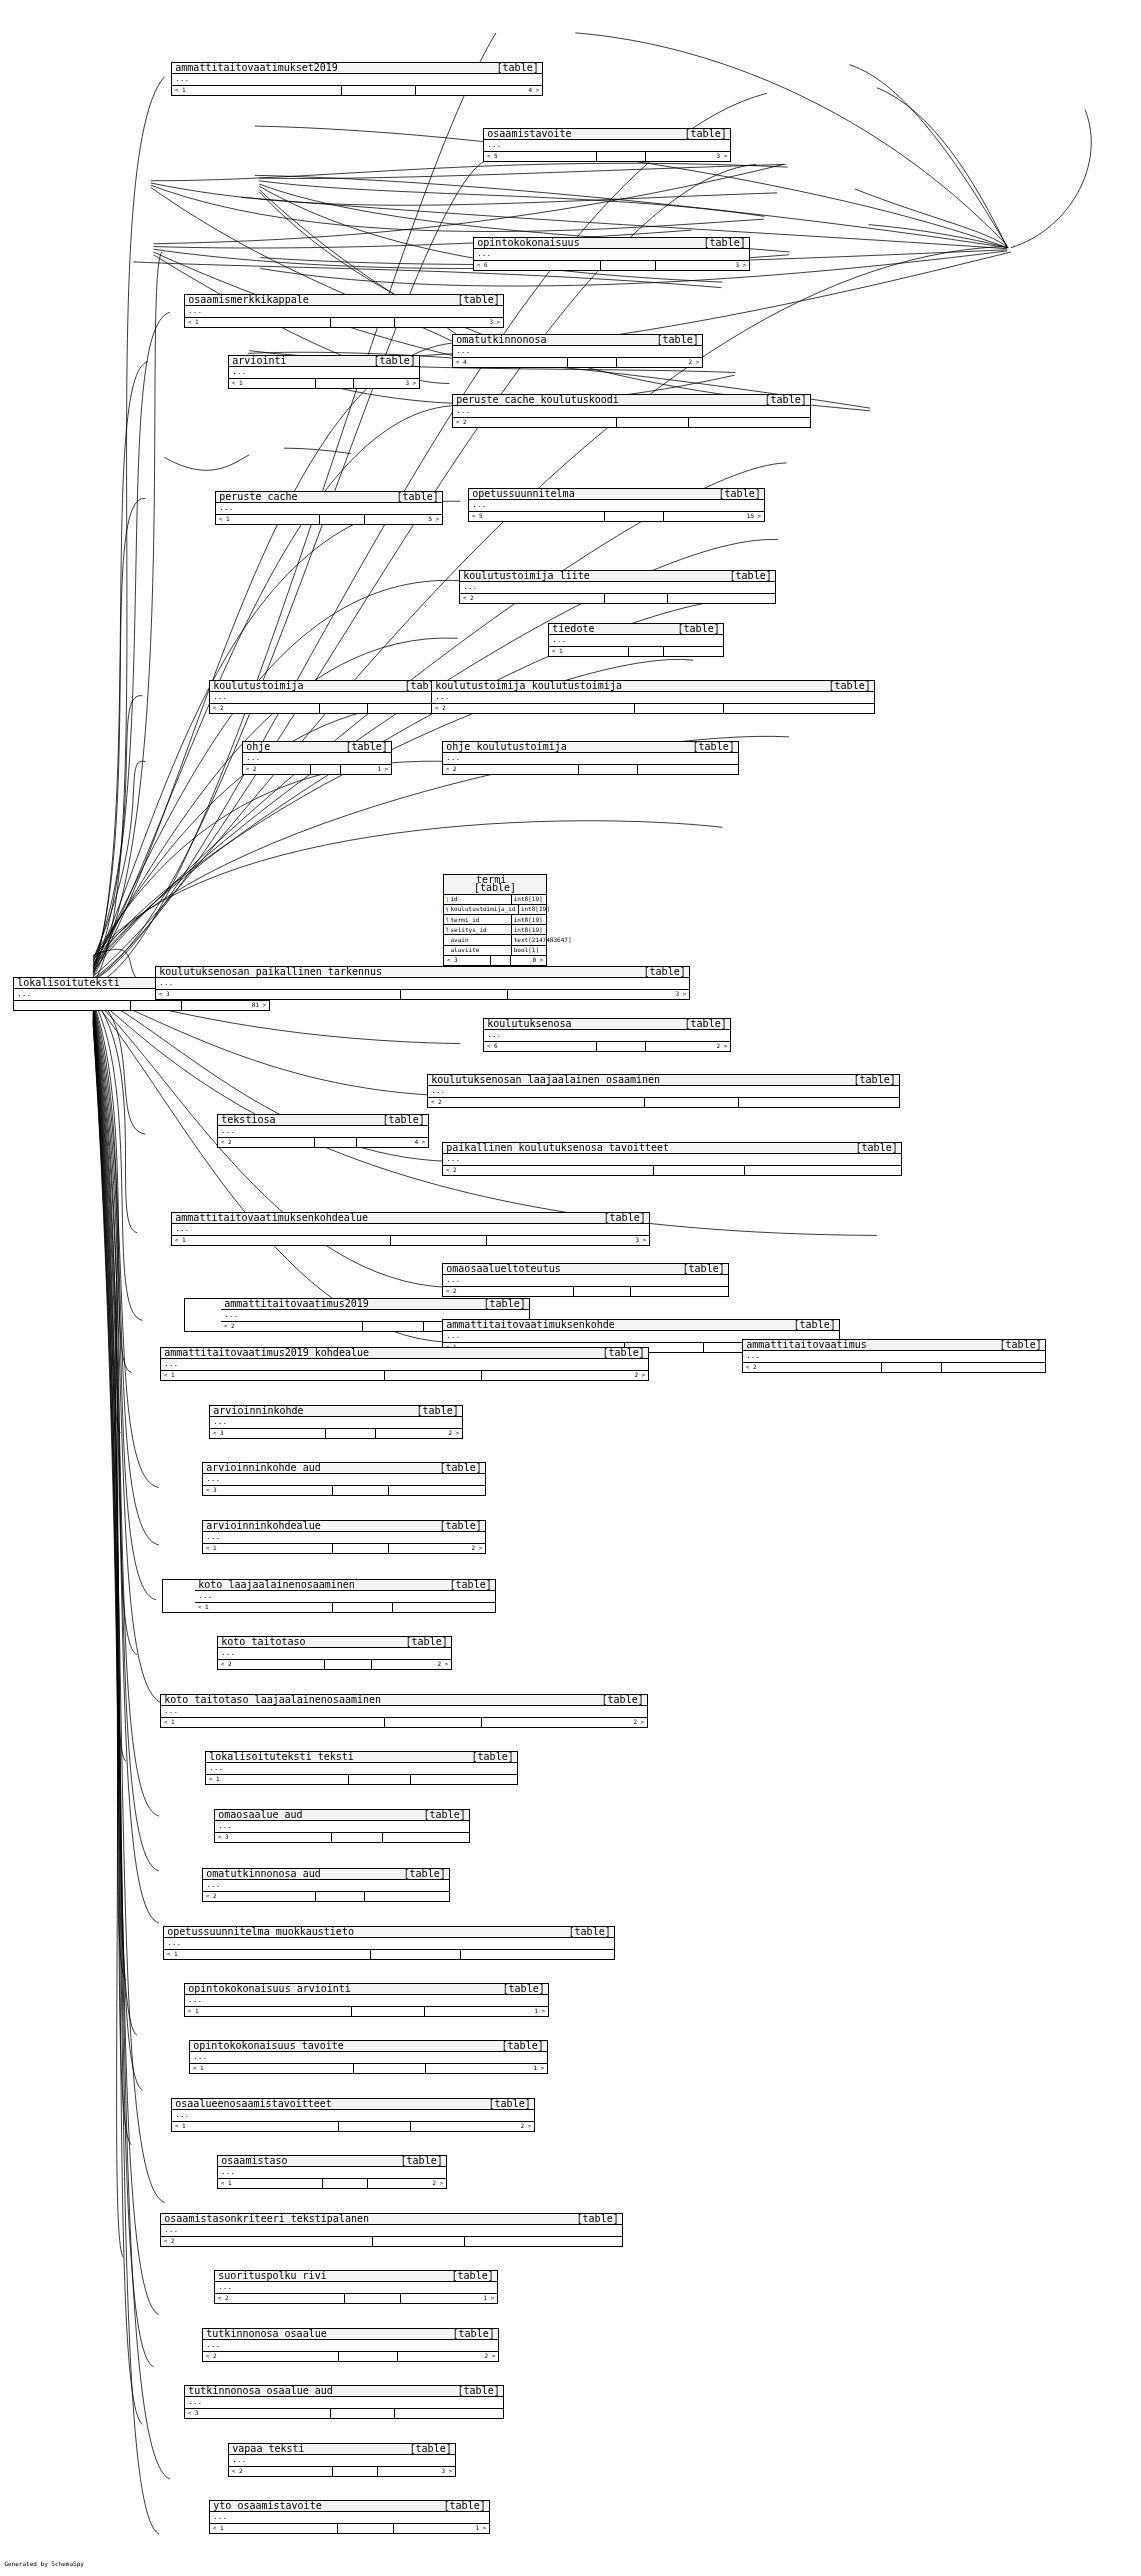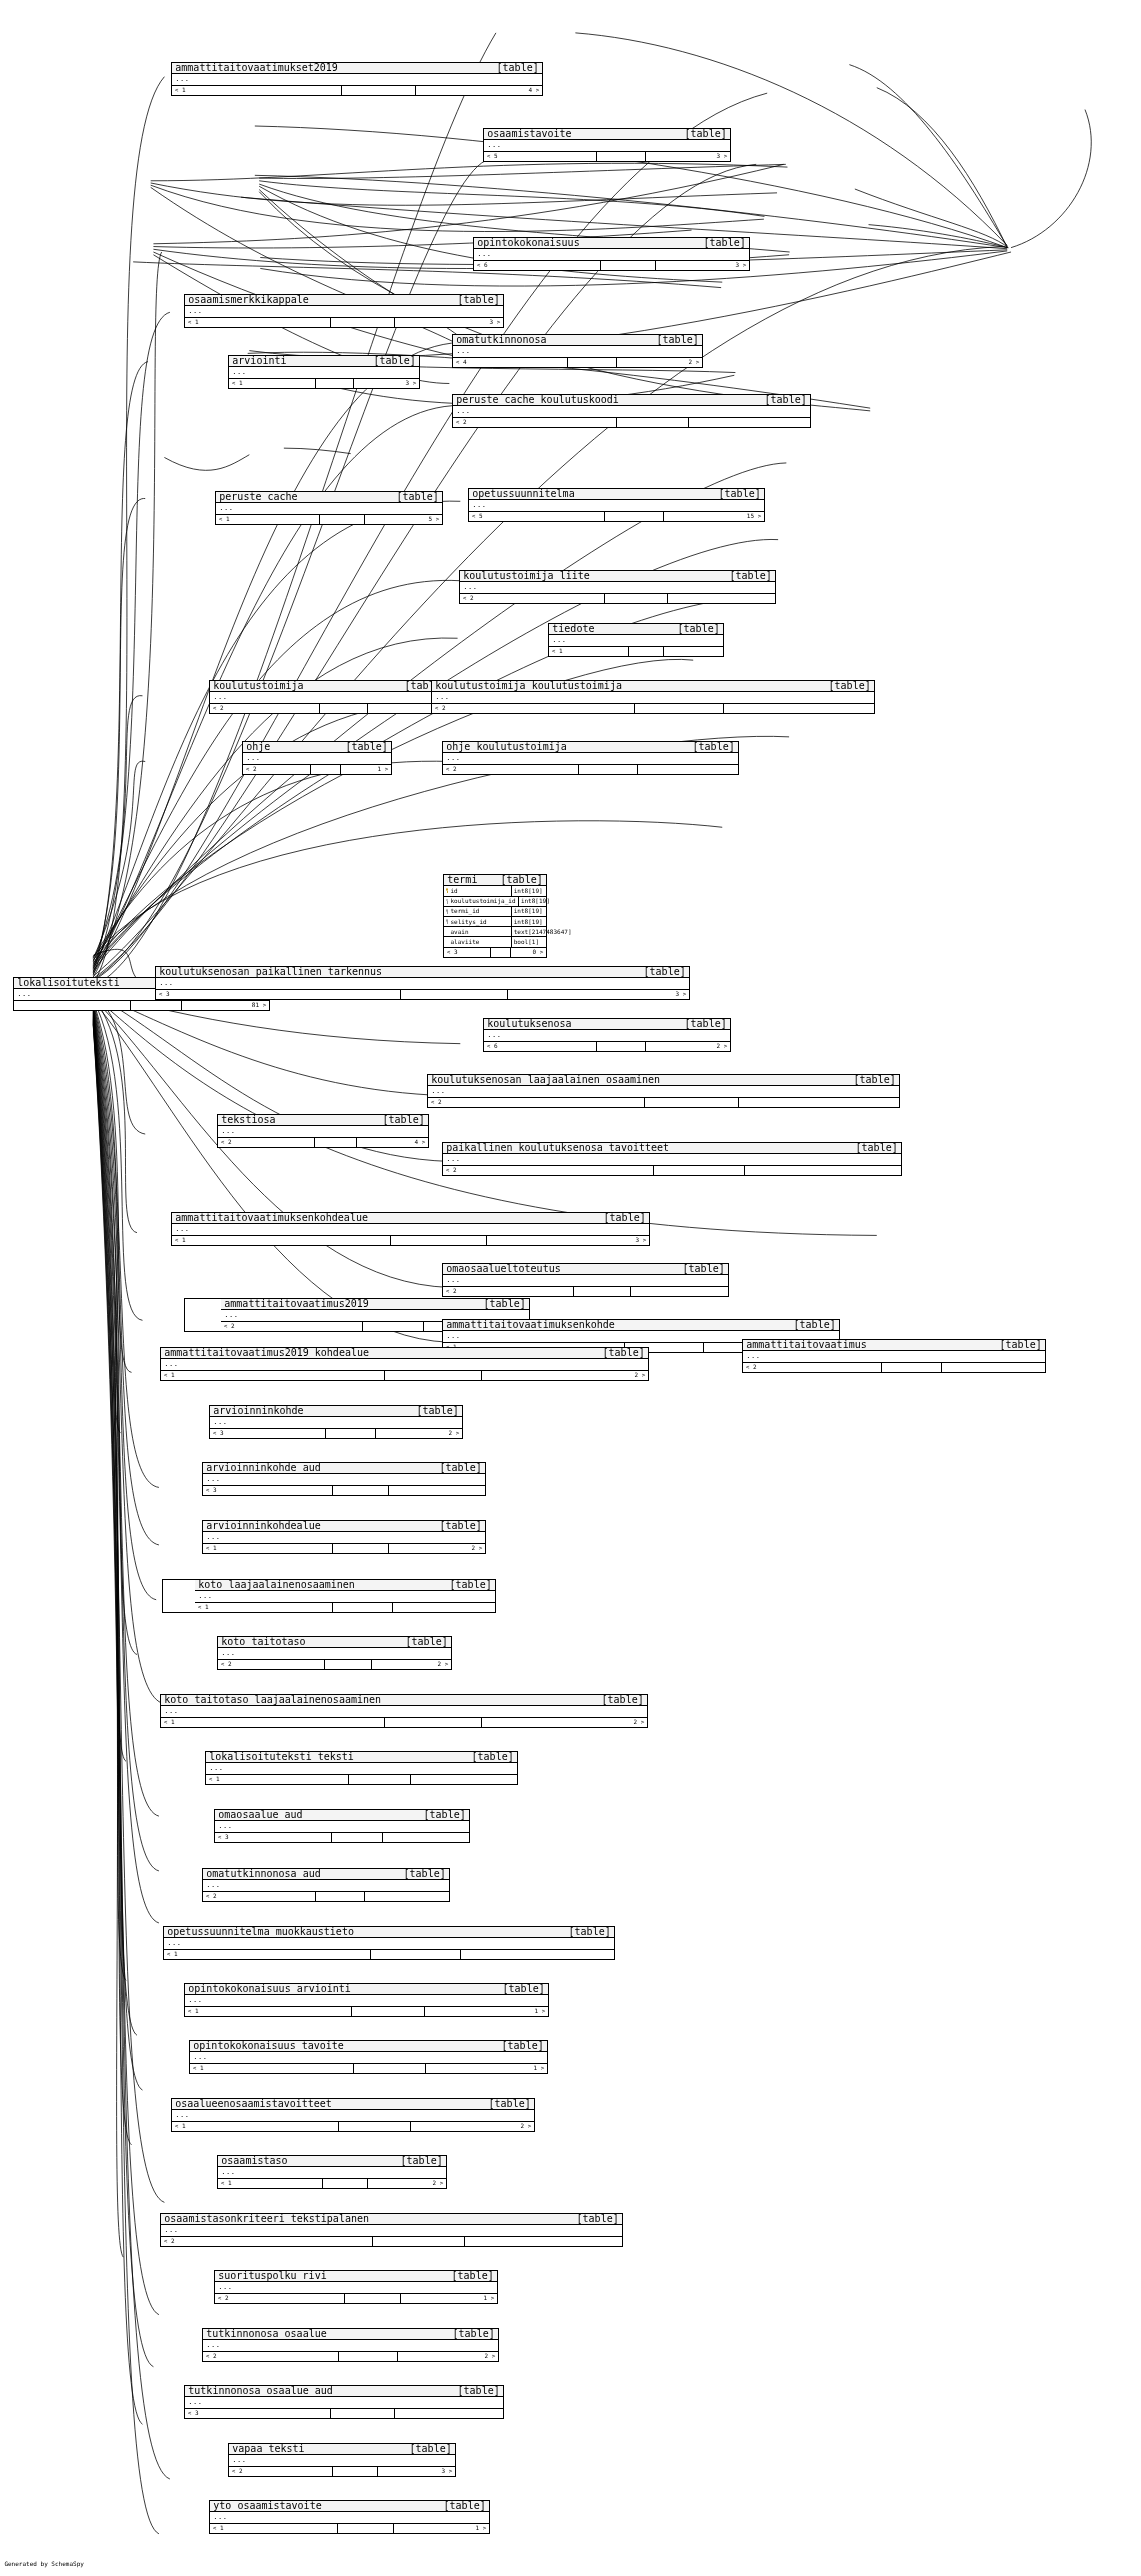--- a/index.html
+++ b/index.html
@@ -16,21 +16,21 @@
   .tbl .body{padding:0.5px 3.3px;font-size:7.1px;line-height:8.8px;letter-spacing:0.5px;
        border-bottom:1.1px solid #000;min-height:9.3px;}
   .tbl .foot{display:flex;font-size:6px;line-height:8.2px;}
   .tbl .foot .c{border-right:1.1px solid #000;padding:0.5px 2.7px;white-space:nowrap;box-sizing:border-box;}
   .tbl .foot .c:last-child{border-right:none;}
   .tbl .foot .l{flex:0 0 46%;text-align:left;}
   .tbl .foot .m{flex:0 0 20%;}
   .tbl .foot .r{flex:1 1 auto;text-align:right;}
 
   
-  .tbl.expanded .hdr{border-bottom:0.5px solid #000;}
+  .tbl.expanded .hdr{border-bottom:0.5px solid #000;flex-direction:column;}
   .tbl.expanded .rows{border-bottom:0.5px solid #000;}
   .tbl.expanded .row{display:flex;border-bottom:0.5px solid #000;font-size:6px;line-height:8.2px;}
   .tbl.expanded .row:last-child{border-bottom:none;}
   .tbl.expanded .row .cn{flex:0 0 62%;padding:0.5px 2.2px 0.5px 1.1px;border-right:0.5px solid #000;
         white-space:nowrap;display:flex;align-items:center;gap:1.6px;}
   .tbl.expanded .row .ct{flex:1 1 auto;padding:0.5px 2.2px;white-space:nowrap;}
   .keyico{display:inline-block;width:3.8px;height:5px;position:relative;flex:0 0 3.8px;}
   .keyico::before{content:"";position:absolute;left:0.5px;top:0;width:2.7px;height:2.7px;
         border-radius:50%;border:0.8px solid #c9a227;box-sizing:border-box;}
   .keyico::after{content:"";position:absolute;left:1.6px;top:2.2px;width:0.8px;height:2.7px;background:#c9a227;}

